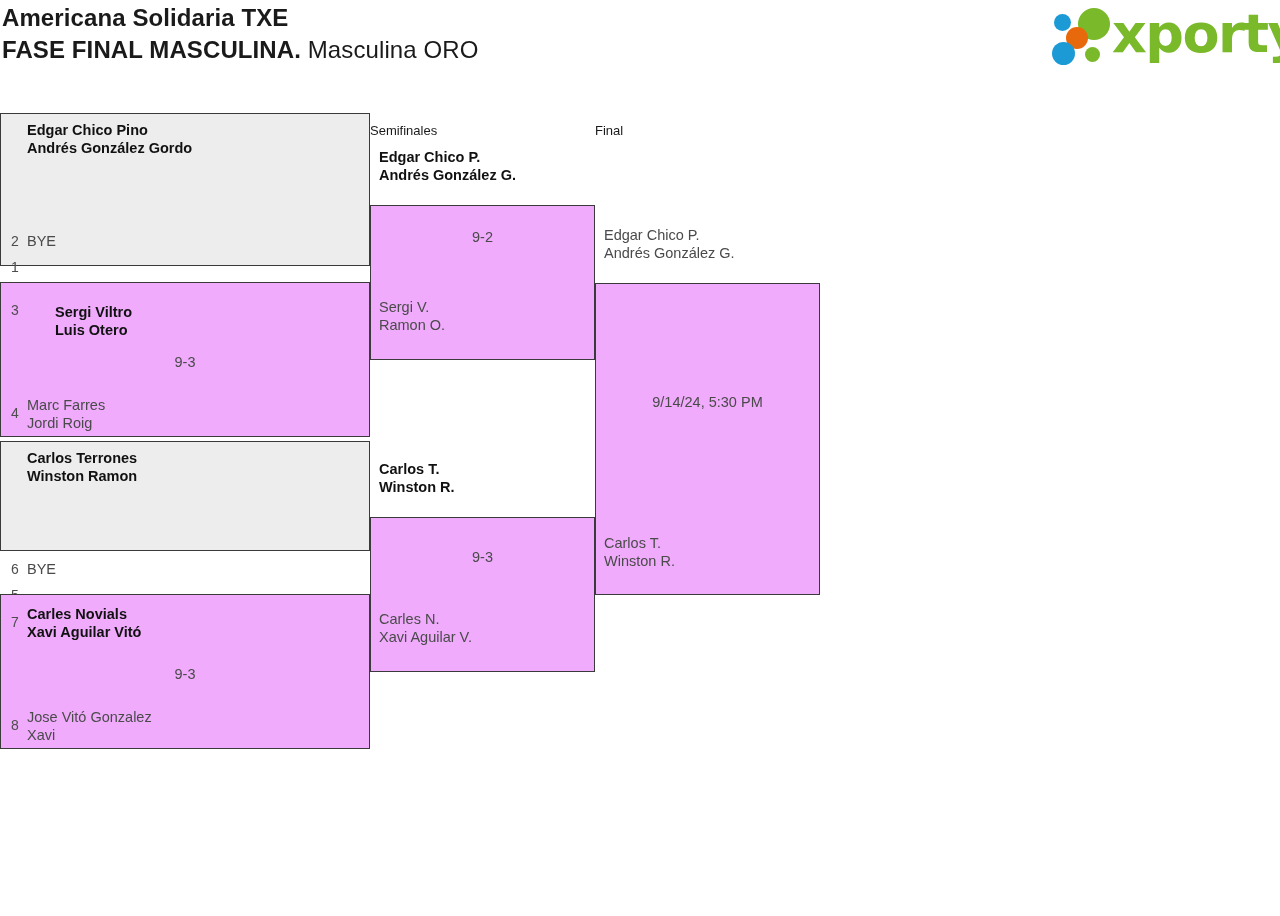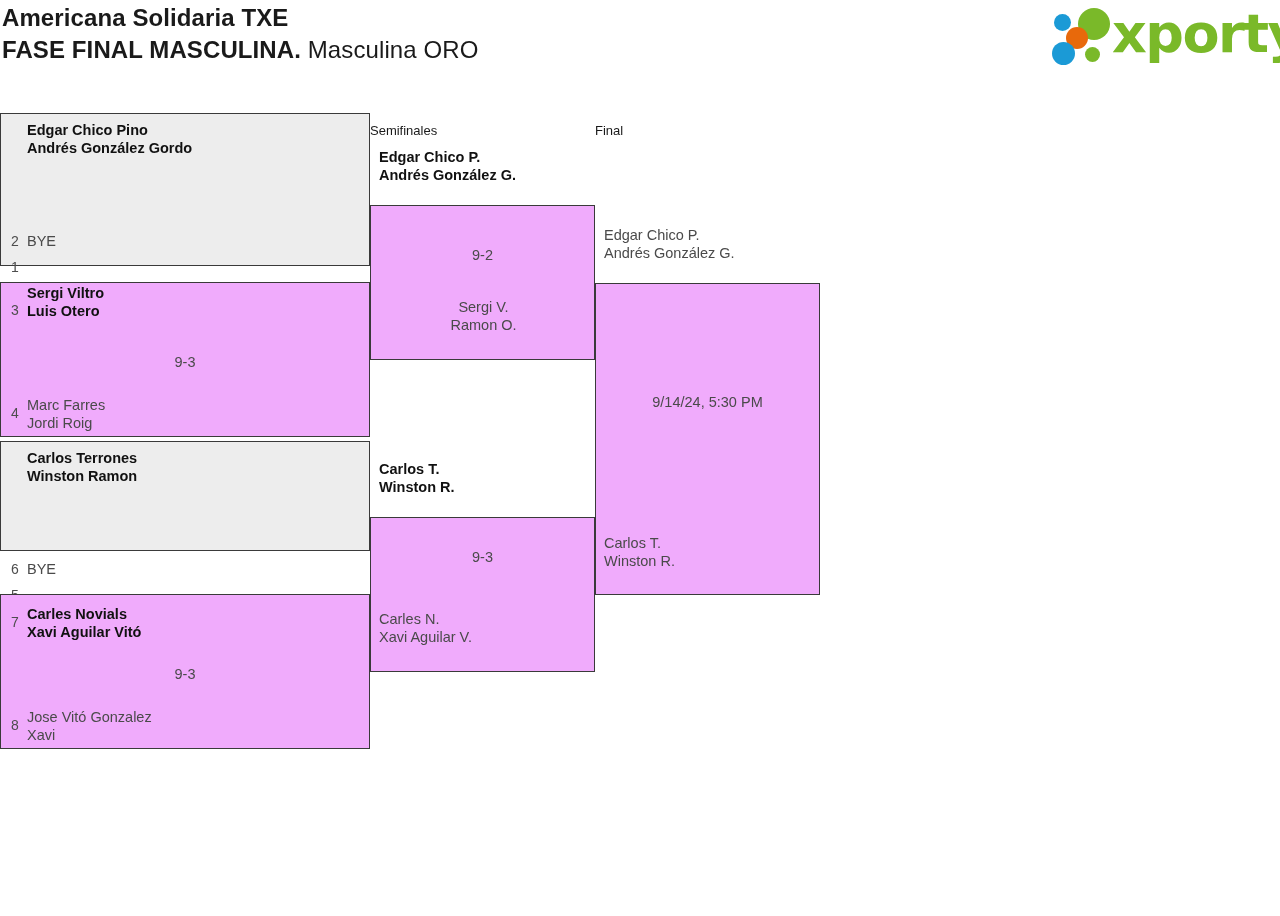--- a/index.html
+++ b/index.html
@@ -164,21 +164,21 @@
       <span class="ln">Edgar Chico Pino</span>
       <span class="ln">Andrés González Gordo</span>
     </span>
     <span class="seed" style="top:119px;">2</span>
     <span class="bye-label" style="top:119px;">BYE</span>
     <span class="score" style="top:68px;"></span>
   </div>
 
   <div class="match r1" style="top:282px; height:155px;">
     <span class="seed" style="top:19px;">3</span>
-    <span class="team winner" style="top:1px;">
+    <span class="team winner" style="top:20px;margin-left:28px;">
       <span class="ln">Sergi Viltro</span>
       <span class="ln">Luis Otero</span>
     </span>
     <span class="score" style="top:71px;">9-3</span>
     <span class="seed" style="top:122px;">4</span>
     <span class="team loser" style="top:113px;">
       <span class="ln">Marc Farres</span>
       <span class="ln">Jordi Roig</span>
     </span>
   </div>
@@ -206,22 +206,22 @@
       <span class="ln">Jose Vitó Gonzalez</span>
       <span class="ln">Xavi</span>
     </span>
   </div>
 
   <div class="match r2" style="top:205px; height:155px;">
     <span class="team winner" style="top:-58px;">
       <span class="ln">Edgar Chico P.</span>
       <span class="ln">Andrés González G.</span>
     </span>
-    <span class="score" style="top:41px;">9-2</span>
-    <span class="team loser" style="top:92px;text-align:center;">
+    <span class="score" style="top:23px;">9-2</span>
+    <span class="team loser" style="top:92px;">
       <span class="ln">Sergi V.</span>
       <span class="ln">Ramon O.</span>
     </span>
   </div>
 
   <div class="match r2" style="top:517px; height:155px;">
     <span class="team winner" style="top:-58px;">
       <span class="ln">Carlos T.</span>
       <span class="ln">Winston R.</span>
     </span>

